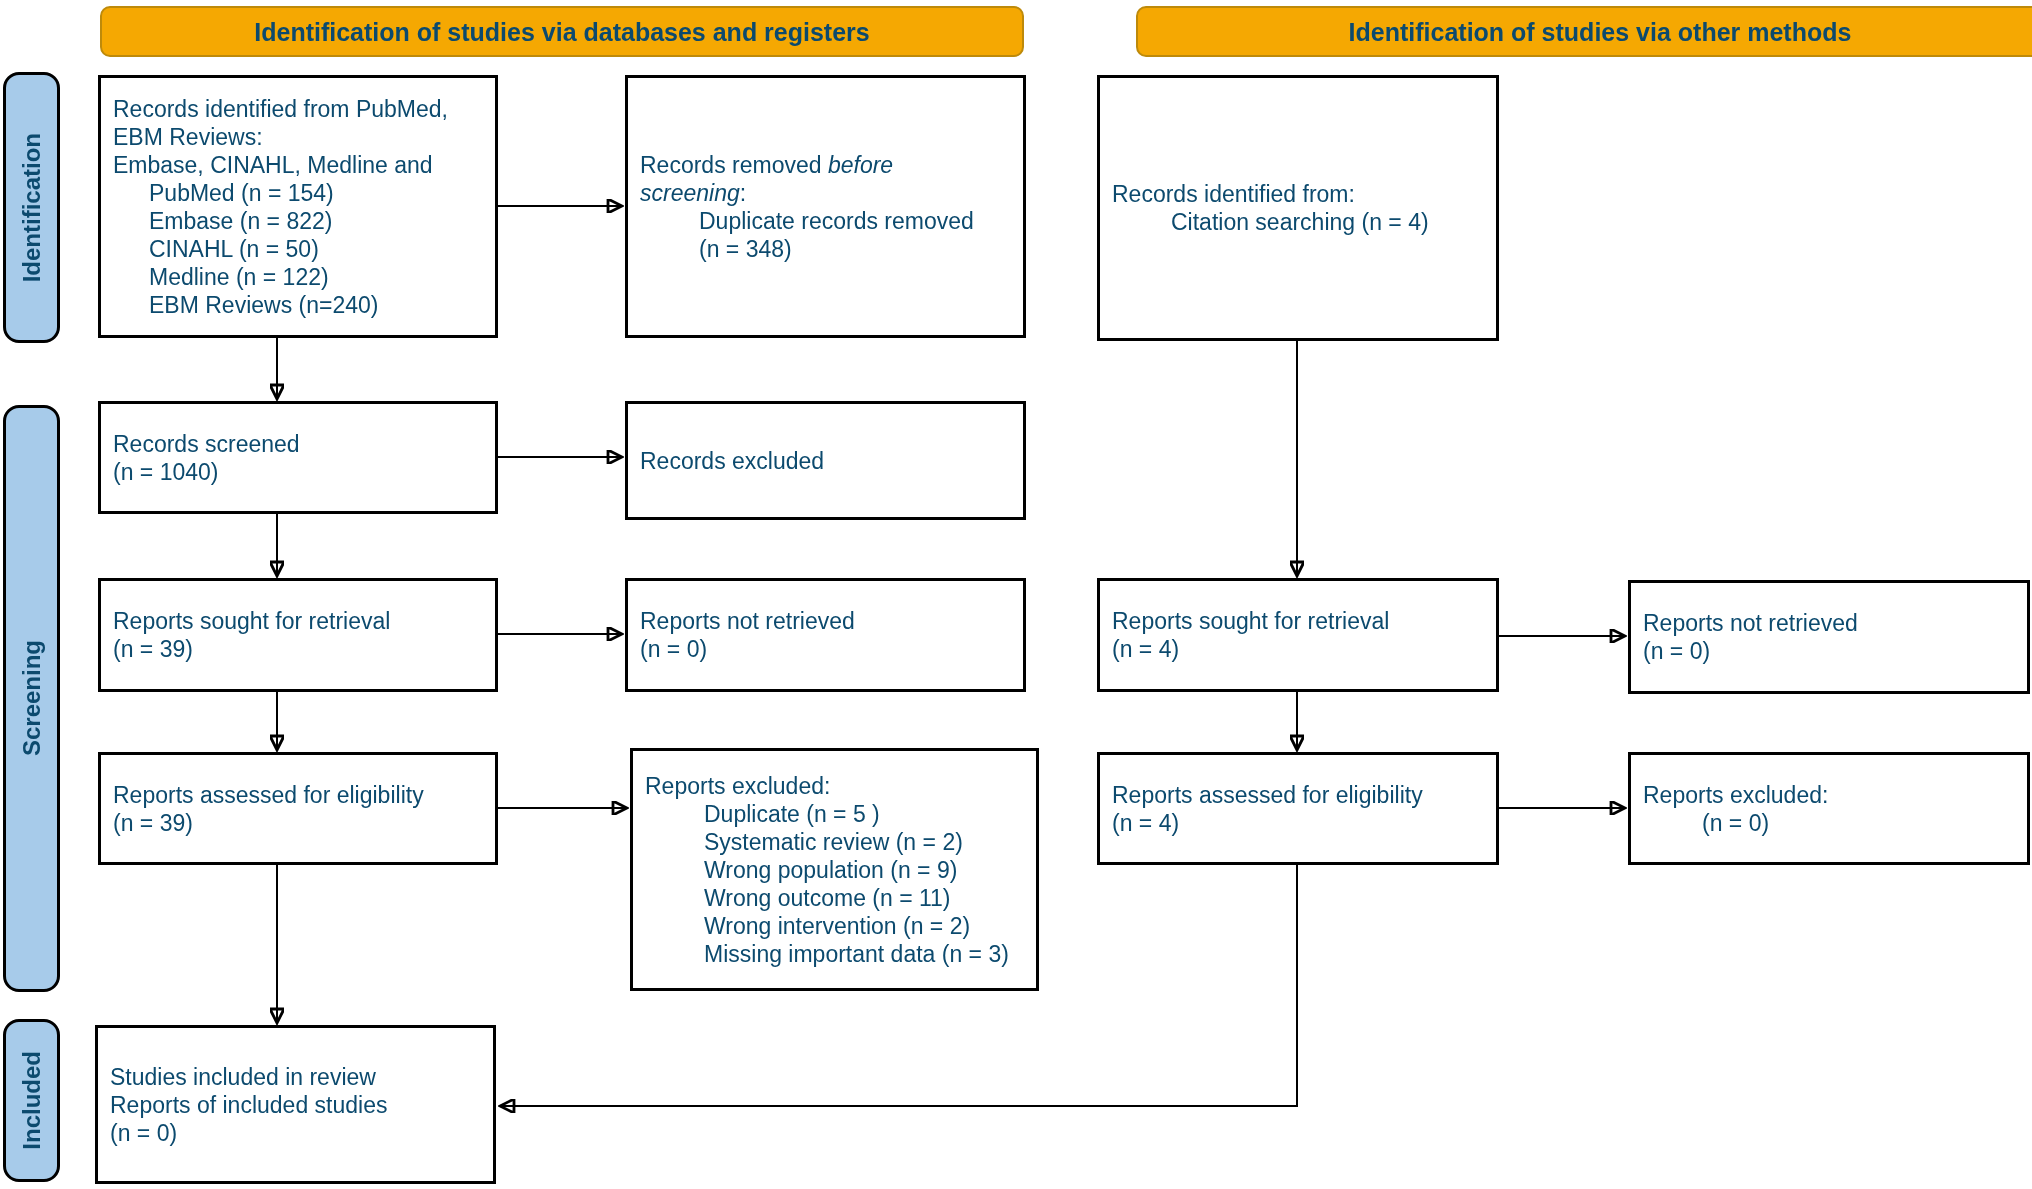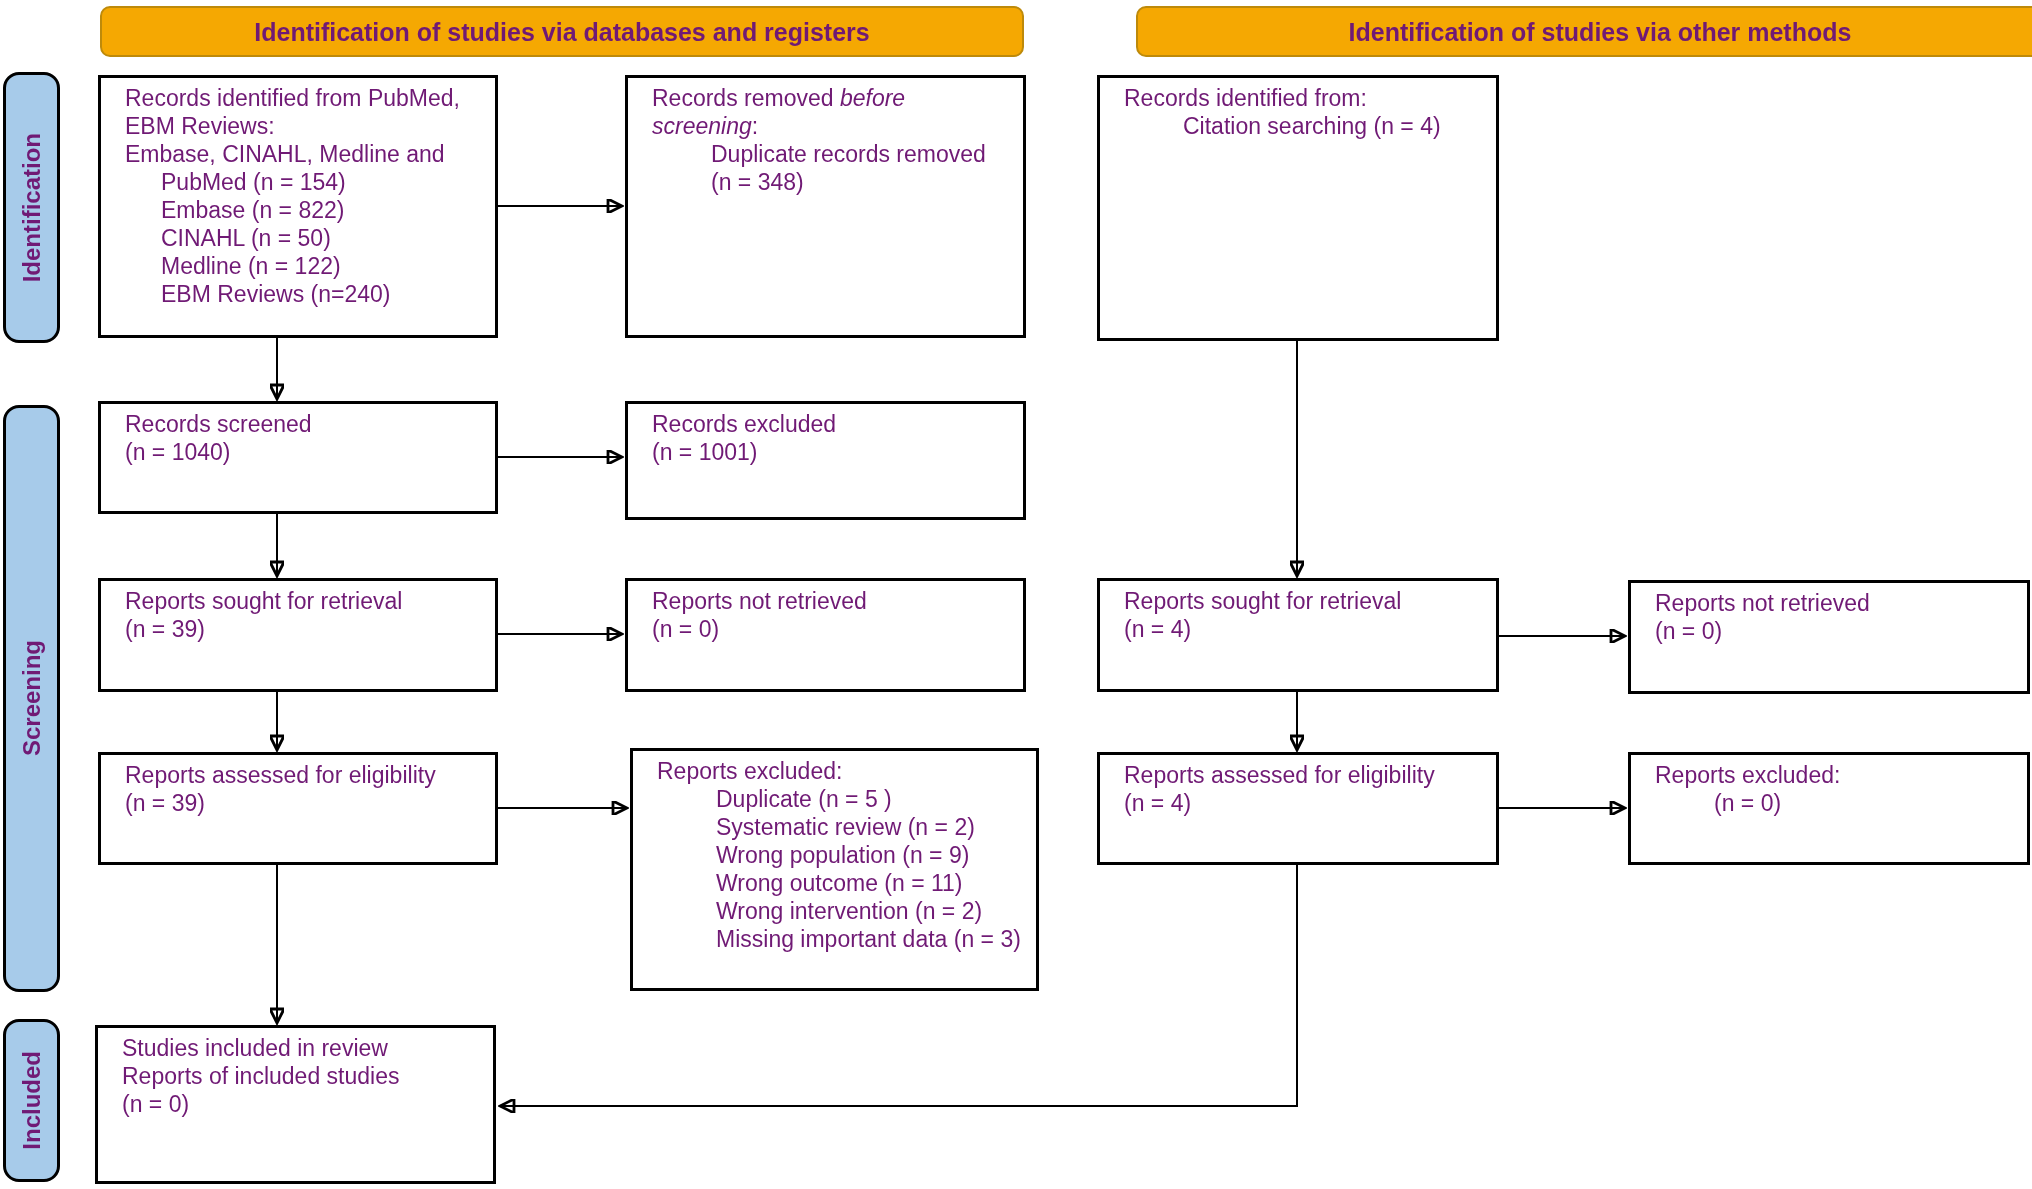--- a/index.html
+++ b/index.html
@@ -1,18 +1,18 @@
 <!DOCTYPE html>
 <html style="--banner-fill: #F5A802; --banner-border: #BE8A0A; --sidebar-fill: #A7CBEA; --box-border: #000000;"><head>
 <meta charset="utf-8">
 <style>
   html,body{margin:0;padding:0;background:#ffffff;}
   .canvas{
     position:relative;width:2032px;height:1189px;background:#ffffff;
-    font-family:"Liberation Sans",sans-serif;font-size:23px;line-height:28px;color:#701a75;
+    font-family:"Liberation Sans",sans-serif;font-size:23px;line-height:28px;color:#0c4a6e;
     overflow:hidden;
   }
   .banner{
     position:absolute;height:51px;box-sizing:border-box;
     background:var(--banner-fill,#F5A802);
     border:2px solid var(--banner-border,#BE8A0A);
     border-radius:10px;
     display:flex;align-items:center;justify-content:center;
     font-weight:bold;font-size:25px;
   }
@@ -29,22 +29,22 @@
     writing-mode:vertical-rl;transform:rotate(180deg);
     font-weight:bold;font-size:24px;white-space:nowrap;
   }
   #side-identification{top:72px;height:271px}
   #side-screening{top:405px;height:587px}
   #side-included{top:1019px;height:163px}
 
   .box{
     position:absolute;background:#fff;box-sizing:border-box;
     border:3px solid var(--box-border,#000);
-    display:flex;flex-direction:column;justify-content:flex-start;
-    padding:6px 14px 6px 24px;
+    display:flex;flex-direction:column;justify-content:center;
+    padding:6px 14px 6px 12px;
   }
   .box .ln{white-space:nowrap;}
   .box .ln.i1{margin-left:36px}
   .box .ln.i2{margin-left:59px}
 
   #box-a  {left:98px;  top:75px;  width:400px;height:263px}
   #box-b  {left:625px; top:75px;  width:401px;height:263px}
   #box-r1 {left:1097px;top:75px;  width:402px;height:266px}
   #box-l2 {left:98px;  top:401px; width:400px;height:113px}
   #box-e2 {left:625px; top:401px; width:401px;height:119px}
@@ -98,21 +98,20 @@
   <div class="box" id="box-r1">
       <div class="ln">Records identified from:</div>
       <div class="ln i2">Citation searching (n = 4)</div>
     </div>
   <div class="box" id="box-l2">
       <div class="ln">Records screened</div>
       <div class="ln">(n = 1040)</div>
     </div>
   <div class="box" id="box-e2">
       <div class="ln">Records excluded</div>
-      <div class="ln">(n = 1001)</div>
     </div>
   <div class="box" id="box-l3">
       <div class="ln">Reports sought for retrieval</div>
       <div class="ln">(n = 39)</div>
     </div>
   <div class="box" id="box-e3">
       <div class="ln">Reports not retrieved</div>
       <div class="ln">(n = 0)</div>
     </div>
   <div class="box" id="box-r3">

